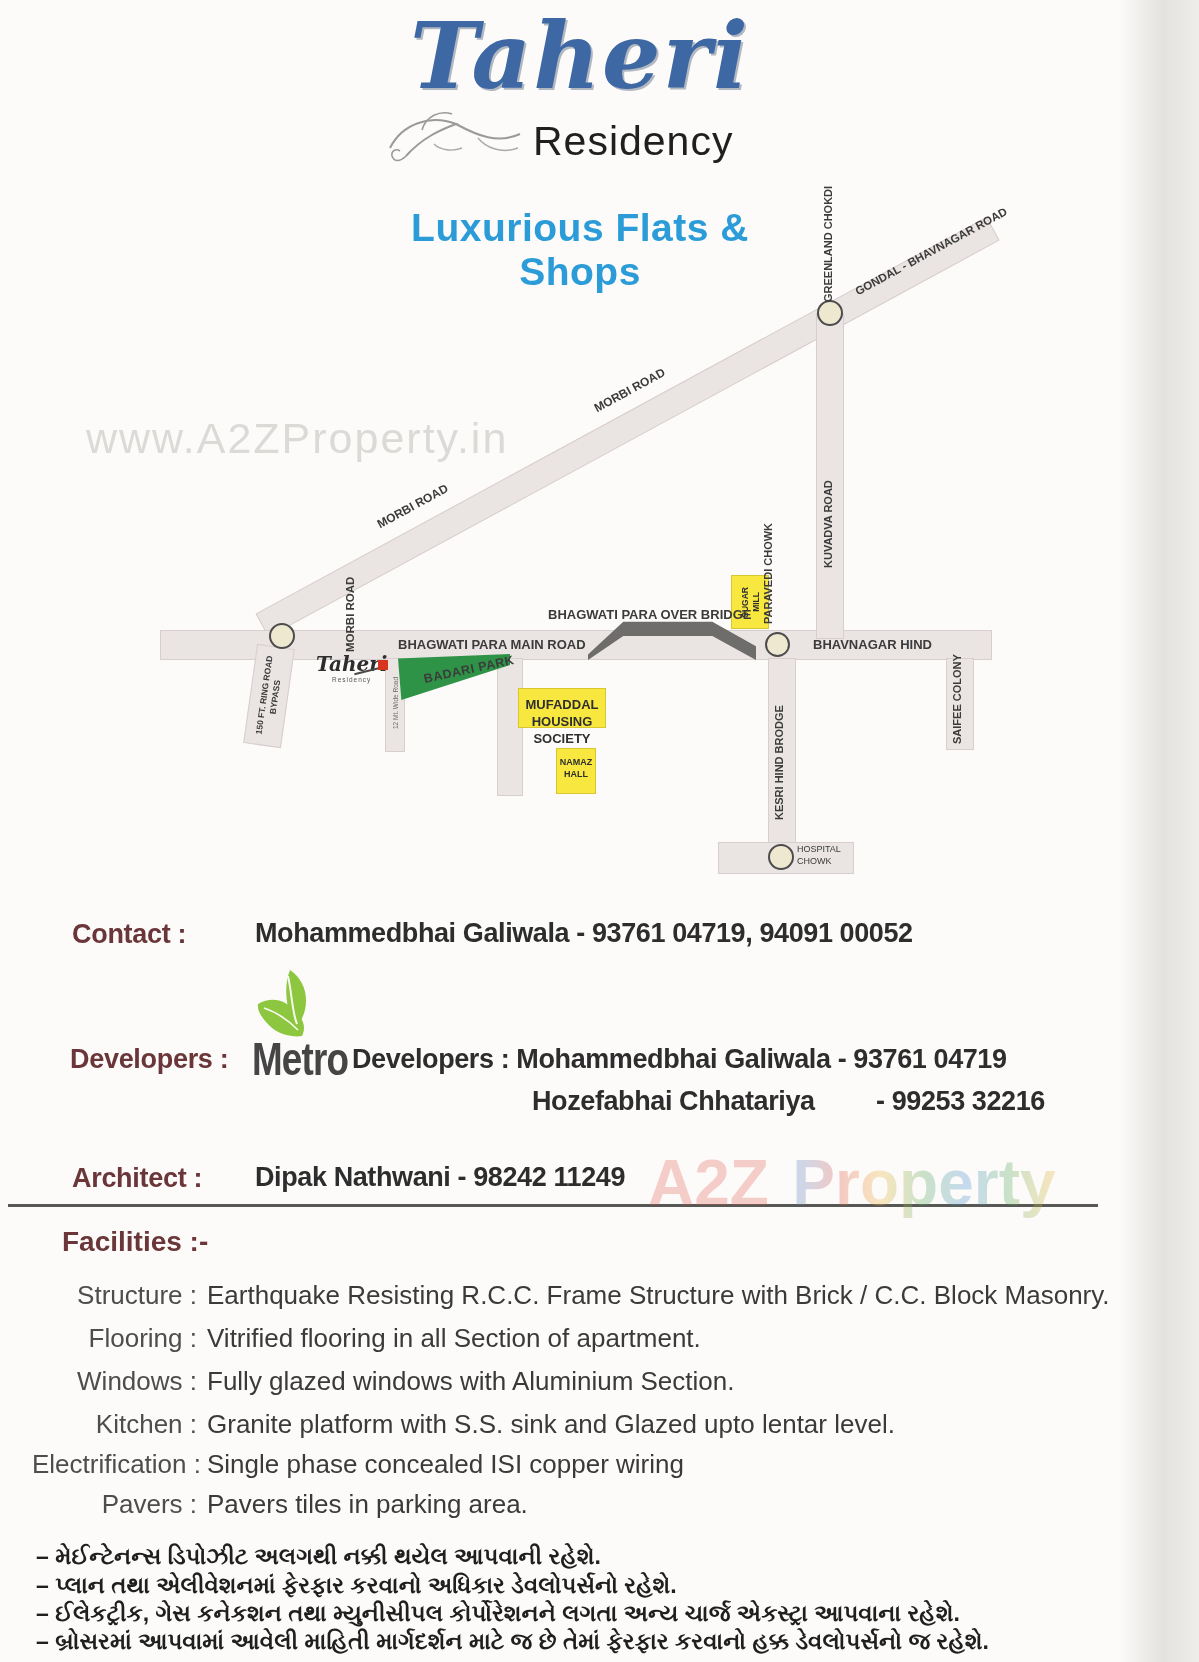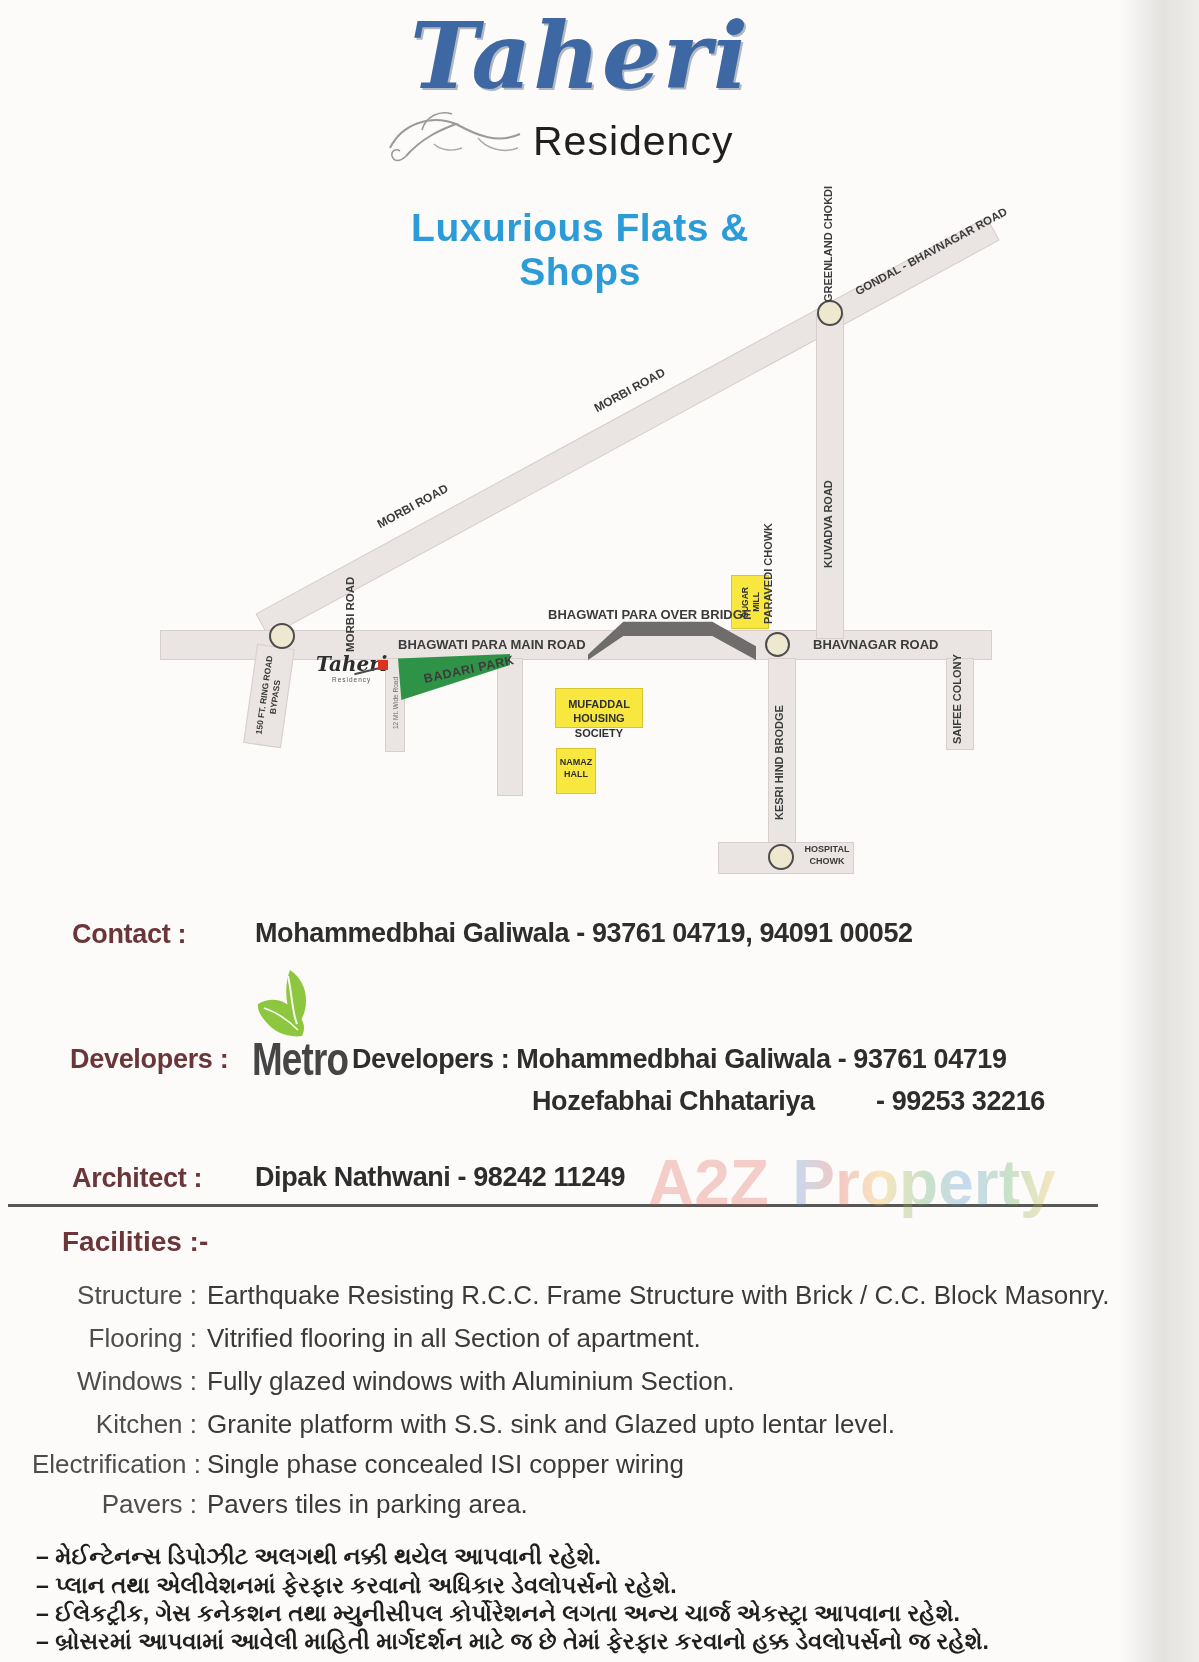--- a/index.html
+++ b/index.html
@@ -73,20 +73,21 @@
     <path d="M96 34 C104 44 120 50 136 44" fill="none" stroke="#aaaaaa" stroke-width="1.4"></path>
   </svg>
 </div>
 
 <div class="abs brand-sub" style="left:533px;top:118px;">Residency</div>
 
 <div class="abs tagline" style="left:345px;top:206px;width:470px;text-align:center;">Luxurious Flats &amp; Shops</div>
 
 <div class="abs" style="left:0;top:160px;width:1199px;height:720px;">
 
+  <div class="abs map-watermark" style="left:86px;top:254px;">www.A2ZProperty.in</div>
 
   <div class="abs road" style="left:262px;top:452px;width:830px;height:25px;transform:rotate(-28.5deg);transform-origin:0 50%;"></div>
 
   <div class="abs road" style="left:160px;top:470px;width:830px;height:28px;"></div>
 
   <div class="abs road" style="left:816px;top:153px;width:26px;height:324px;"></div>
 
   <div class="abs road" style="left:250px;top:486px;width:36px;height:98px;transform:rotate(8deg);z-index:1;display:flex;justify-content:center;align-items:center;gap:1px;">
     <span class="vtext" style="font-size:8.5px;font-weight:700;color:#3b3b3b;">150 FT. RING ROAD</span>
     <span class="vtext" style="font-size:8.5px;font-weight:700;color:#3b3b3b;">BYPASS</span>
@@ -105,41 +106,41 @@
   <div class="abs road" style="left:946px;top:498px;width:26px;height:90px;"></div>
 
   <div class="abs bridge" style="left:588px;top:454px;width:168px;height:46px;clip-path:polygon(0 88%, 21% 17%, 74% 17%, 100% 70%, 100% 100%, 74% 48%, 21% 48%, 0 100%);"></div>
 
   <div class="abs park" style="left:398px;top:494px;width:112px;height:46px;clip-path:polygon(0 10%, 100% 0, 100% 24%, 3% 100%);"></div>
 
   <div class="abs ybox" style="left:731px;top:415px;width:36px;height:52px;display:flex;justify-content:center;align-items:center;gap:1px;">
     <span class="vtext" style="font-size:8.5px;">SUGAR</span>
     <span class="vtext" style="font-size:8.5px;">MILL</span>
   </div>
-  <div class="abs ybox" style="left:518px;top:528px;width:88px;height:40px;font-size:11px;line-height:1.3;padding-top:8px;box-sizing:border-box;margin-left:37px;">MUFADDAL HOUSING SOCIETY</div>
+  <div class="abs ybox" style="left:518px;top:528px;width:88px;height:40px;font-size:13px;line-height:1.3;padding-top:8px;box-sizing:border-box;">MUFADDAL HOUSING SOCIETY</div>
   <div class="abs ybox" style="left:556px;top:588px;width:40px;height:46px;font-size:9px;line-height:1.3;padding-top:8px;box-sizing:border-box;">NAMAZ HALL</div>
 
   <div class="abs circle" style="left:817px;top:140px;width:26px;height:26px;"></div>
   <div class="abs circle" style="left:269px;top:463px;width:26px;height:26px;"></div>
   <div class="abs circle" style="left:765px;top:472px;width:25px;height:25px;"></div>
   <div class="abs circle" style="left:768px;top:684px;width:26px;height:26px;"></div>
 
   <div class="abs small-label vtext" style="left:822px;top:10px;height:132px;">GREENLAND CHOKDI</div>
   <div class="abs small-label" style="left:856px;top:126px;transform:rotate(-28.5deg);transform-origin:0 50%;font-size:11.5px;">GONDAL - BHAVNAGAR ROAD</div>
   <div class="abs small-label" style="left:595px;top:242px;transform:rotate(-28.5deg);transform-origin:0 50%;font-size:12px;">MORBI ROAD</div>
   <div class="abs small-label" style="left:378px;top:358px;transform:rotate(-28.5deg);transform-origin:0 50%;font-size:12px;">MORBI ROAD</div>
   <div class="abs small-label vtext" style="left:344px;top:406px;height:86px;font-size:11.5px;">MORBI ROAD</div>
   <div class="abs small-label vtext" style="left:822px;top:300px;height:108px;">KUVADVA ROAD</div>
   <div class="abs small-label vtext" style="left:762px;top:340px;height:124px;">PARAVEDI CHOWK</div>
   <div class="abs road-label" style="left:548px;top:447px;font-size:13px;">BHAGWATI PARA OVER BRIDGE</div>
   <div class="abs road-label" style="left:398px;top:477px;">BHAGWATI PARA MAIN ROAD</div>
-  <div class="abs road-label" style="left:813px;top:477px;">BHAVNAGAR ROAD</div>
+  <div class="abs road-label" style="left:813px;top:477px;">BHAVNAGAR HIND</div>
   <div class="abs small-label vtext" style="left:773px;top:518px;height:142px;">KESRI HIND BRODGE</div>
   <div class="abs small-label vtext" style="left:951px;top:482px;height:102px;">SAIFEE COLONY</div>
-  <div class="abs" style="left:797px;top:684px;width:60px;font-size:9px;font-weight:700;color:#3b3b3b;text-align:center;line-height:1.3;z-index:3;">HOSPITAL CHOWK</div>
+  <div class="abs" style="left:797px;top:684px;width:60px;font-size:9px;font-weight:400;color:#3b3b3b;line-height:1.3;z-index:3;">HOSPITAL CHOWK</div>
   <div class="abs small-label" style="left:424px;top:512px;transform:rotate(-12deg);transform-origin:0 50%;font-size:12.5px;letter-spacing:.5px;">BADARI PARK</div>
 
   <div class="abs" style="left:316px;top:494px;z-index:4;">
     <span class="map-script">Taheri</span>
     <span class="map-script-sub">Residency</span>
   </div>
   <div class="abs pointer-line" style="left:354px;top:510px;width:27px;height:2px;transform:rotate(-14deg);"></div>
   <div class="abs marker" style="left:378px;top:500px;width:10px;height:10px;"></div>
 </div>
 

